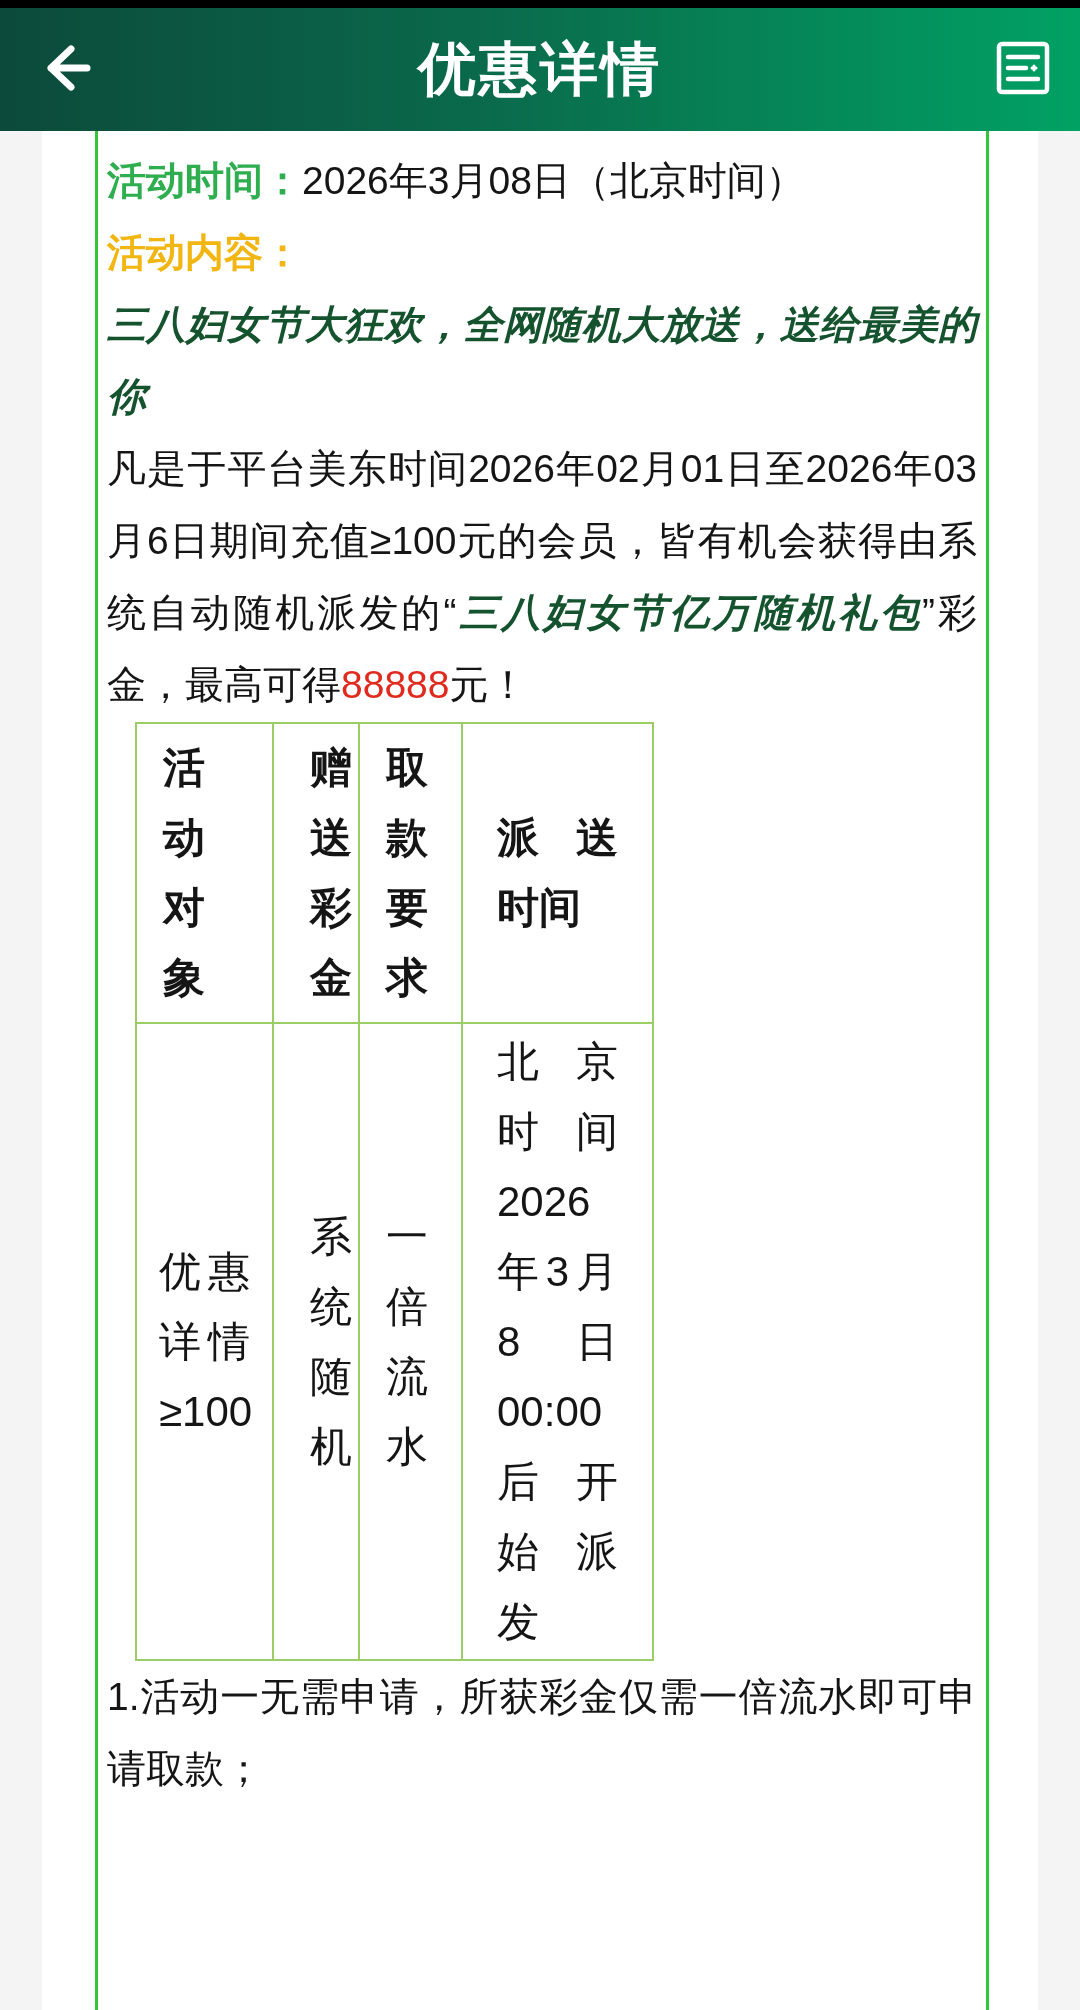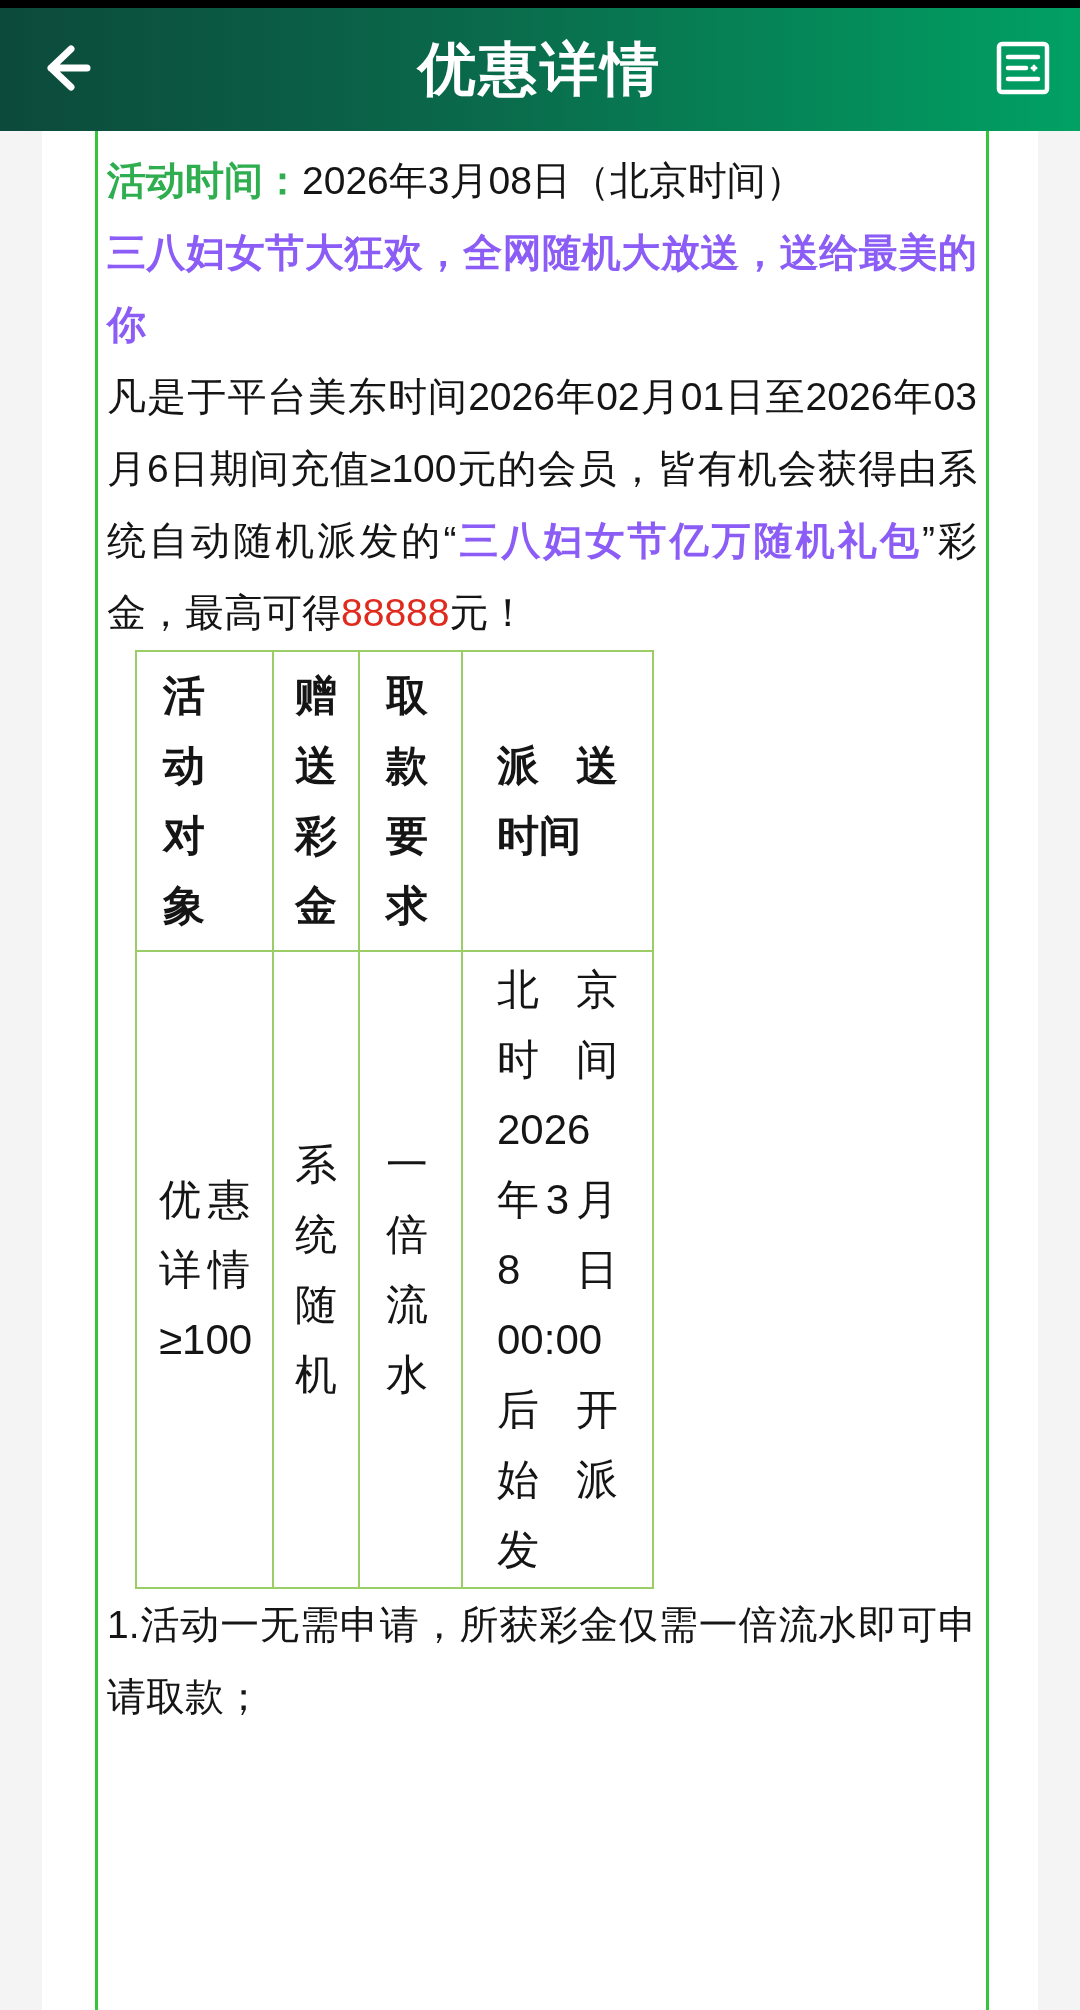--- a/index.html
+++ b/index.html
@@ -39,38 +39,38 @@
     border-left:3px solid #35c53a;border-right:3px solid #35c53a;
     min-height:1879px;box-sizing:border-box;
     padding:14px 9px 0 9px;
   }
   .para{
     font-size:39px;line-height:72px;color:#151515;margin:0;
     text-align:justify;text-justify:inter-character;
   }
   .label-green{color:#2fae50;font-weight:700;}
   .label-yellow{color:#f2b612;font-weight:700;}
-  .red-bold{color:#8b5cf6;font-weight:700;}
+  .red-bold{color:#14532d;font-weight:700;font-style:italic;}
   .red-plain{color:#e02a1d;}
   .rules-title{margin-top:16px;}
   
   table.promo-table{
     border-collapse:collapse;margin:1px 0 0 28px;table-layout:fixed;width:517px;
   }
   table.promo-table td{
     border:2px solid #9acd66;
     font-size:42px;line-height:70px;color:#151515;
     vertical-align:middle;
     text-align:justify;text-justify:inter-character;
     word-break:normal;overflow:hidden;box-sizing:border-box;
   }
   tr.t-head td{height:300px;font-weight:700;}
   tr.t-body td{height:637px;}
   td.c1{padding:0 26px;}
-  td.c2{padding:0 21px;}
+  td.c2{padding:0 36px;}
   td.c3{padding:0 26px;}
   td.c4{padding:0 34px;}
   tr.t-body td.c1{padding:0 22px;}
 </style>
 </head>
 <body>
 
 <div class="status-bar"></div>
 
 <div class="app-header">
@@ -93,20 +93,21 @@
       </svg>
     </span>
   </button>
 </div>
 
 <div class="page-card">
   <div class="content-panel">
 
     <p class="para"><span class="label-green">活动时间：</span><span>2026年3月08日（北京时间）</span></p>
 
+    <p class="para"><span class="label-yellow">活动内容：</span></p>
 
     <p class="para red-bold">三八妇女节大狂欢，全网随机大放送，送给最美的你</p>
 
     <p class="para"><span>凡是于平台美东时间2026年02月01日至2026年03月6日期间充值≥100元的会员，皆有机会获得由系统自动随机派发的“</span><span class="red-bold">三八妇女节亿万随机礼包</span><span>”彩金，最高可得</span><span class="red-plain">88888</span><span>元！</span></p>
 
     <table class="promo-table">
       <colgroup>
         <col style="width:137px">
           <col style="width:86px">
           <col style="width:103px">

